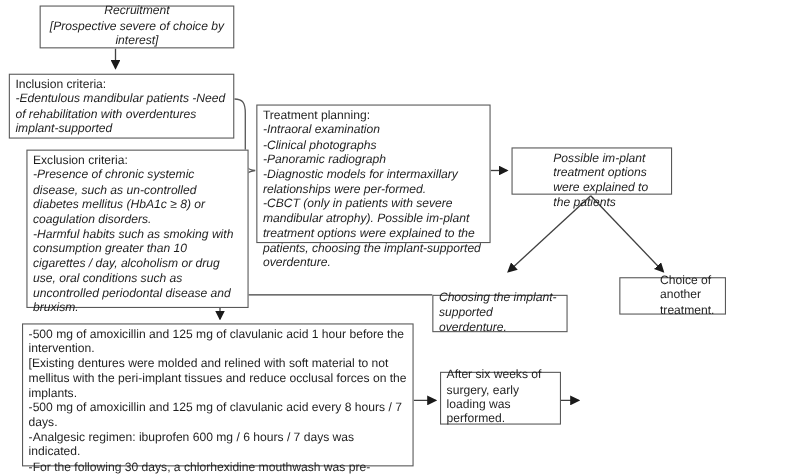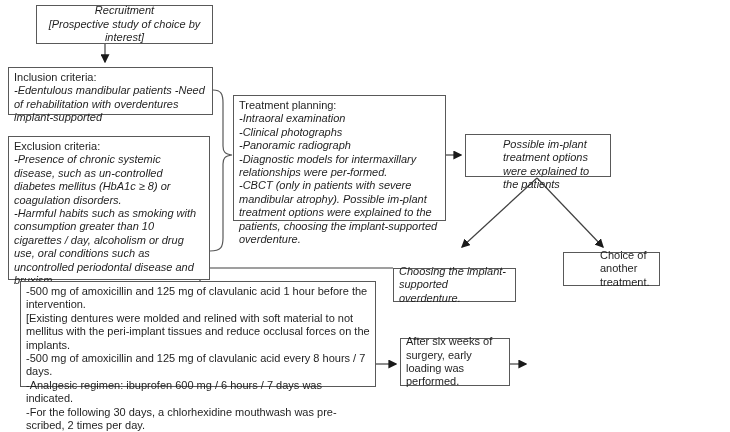--- a/index.html
+++ b/index.html
@@ -20,27 +20,27 @@
     padding:3px 5px;
     box-sizing:border-box;
   }
   .italic{font-style:italic;}
   .center{text-align:center;}
   .vcenter{display:flex;flex-direction:column;justify-content:center;}
   .connectors{position:absolute;left:0;top:0;width:730px;height:432px;pointer-events:none;}
 
   
   #recruitment{left:36px;top:5px;width:177px;height:39px;}
-  #inclusion{left:8px;top:67px;width:205px;height:48px;}
-  #exclusion{left:8px;top:136px;width:202px;height:144px;}
+  #inclusion{left:8px;top:67px;width:205px;height:59px;}
+  #exclusion{left:24px;top:136px;width:202px;height:144px;}
   #treatment{left:233px;top:95px;width:213px;height:126px;}
   #options{left:465px;top:134px;width:146px;height:43px;padding-left:37px;}
   #choice-overdenture{left:393px;top:268px;width:123px;height:34px;}
   #choice-other{left:563px;top:252px;width:97px;height:34px;padding-left:36px;}
-  #intervention{left:20px;top:281px;width:356px;height:106px;}
+  #intervention{left:20px;top:294px;width:356px;height:130px;}
   #loading{left:400px;top:338px;width:110px;height:48px;}
   #maintenance{left:530px;top:332px;width:185px;height:60px;}
 </style>
 </head>
 <body>
 
 <div class="canvas">
 
   <svg class="connectors" width="730" height="432" viewBox="0 0 730 432" xmlns="http://www.w3.org/2000/svg">
     <defs>
@@ -61,21 +61,21 @@
 
     <path d="M393,268 L200,268 L200,290" fill="none" stroke="#404040" stroke-width="1.2" marker-end="url(#arrow)"></path>
 
     <line x1="376" y1="364" x2="396" y2="364" stroke="#404040" stroke-width="1.2" marker-end="url(#arrow)"></line>
 
     <line x1="510" y1="364" x2="526" y2="364" stroke="#404040" stroke-width="1.2" marker-end="url(#arrow)"></line>
   </svg>
 
   <div class="box center vcenter italic" id="recruitment">
     <div>Recruitment</div>
-    <div>[Prospective study of choice by interest]</div>
+    <div>[Prospective severe of choice by interest]</div>
   </div>
 
   <div class="box" id="inclusion">
     <div>Inclusion criteria:</div>
     <div class="italic">-Edentulous mandibular patients -Need of rehabilitation with overdentures implant-supported</div>
   </div>
 
   <div class="box" id="exclusion">
     <div>Exclusion criteria:</div>
     <div class="italic">-Presence of chronic systemic disease, such as un-controlled diabetes mellitus (HbA1c ≥ 8) or coagulation disorders.</div>

